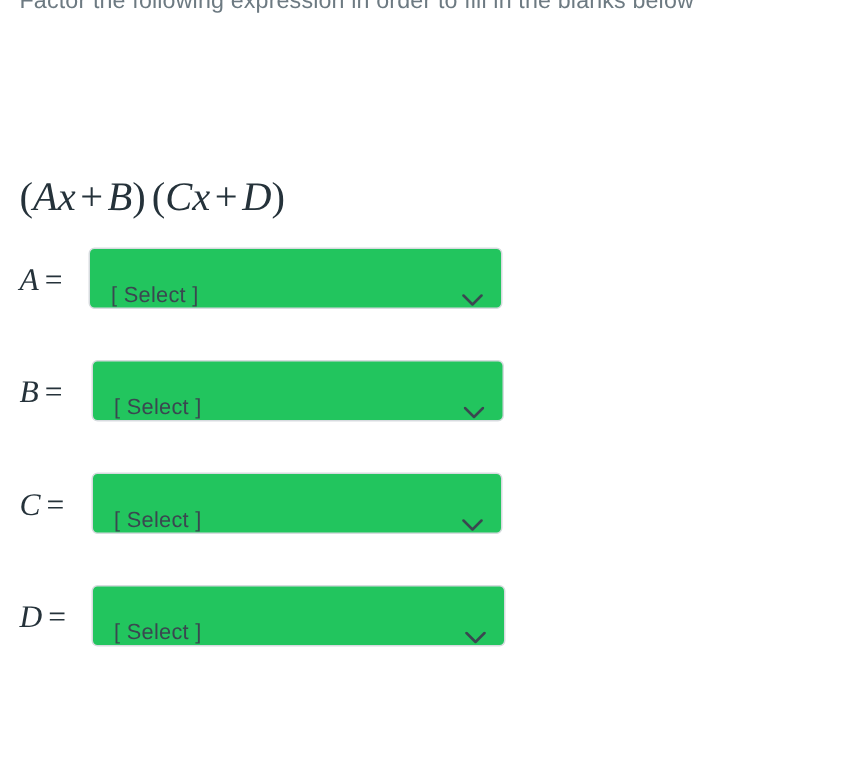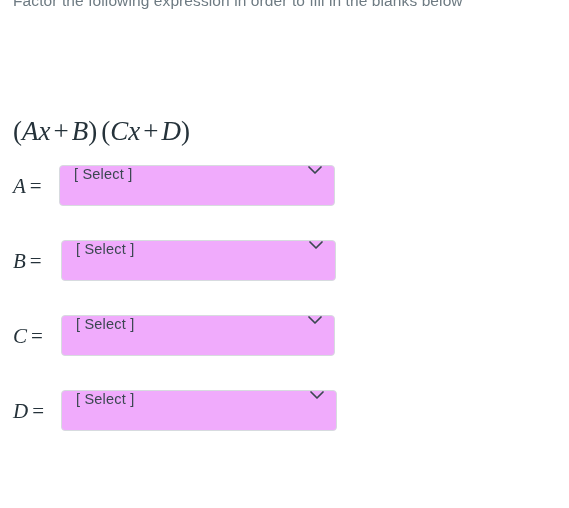--- a/index.html
+++ b/index.html
@@ -108,25 +108,25 @@
   }
   .blank-label .eq {
     font-style: normal;
     padding-left: 4px;
   }
 
   .select-box {
     position: absolute;
     box-sizing: border-box;
     height: 41px;
-    background: #f0abfc;
+    background: #22c55e;
     border: 1px solid #d7dbdf;
     border-radius: 4px;
     display: flex;
-    align-items: flex-start;
+    align-items: flex-end;
     cursor: pointer;
   }
   .select-value {
     font-family: "Liberation Sans", sans-serif;
     font-size: 14.5px;
     color: #3a4750;
     padding-left: 14px;
     letter-spacing: 0.2px;
     white-space: nowrap;
     flex: 1 1 auto;

